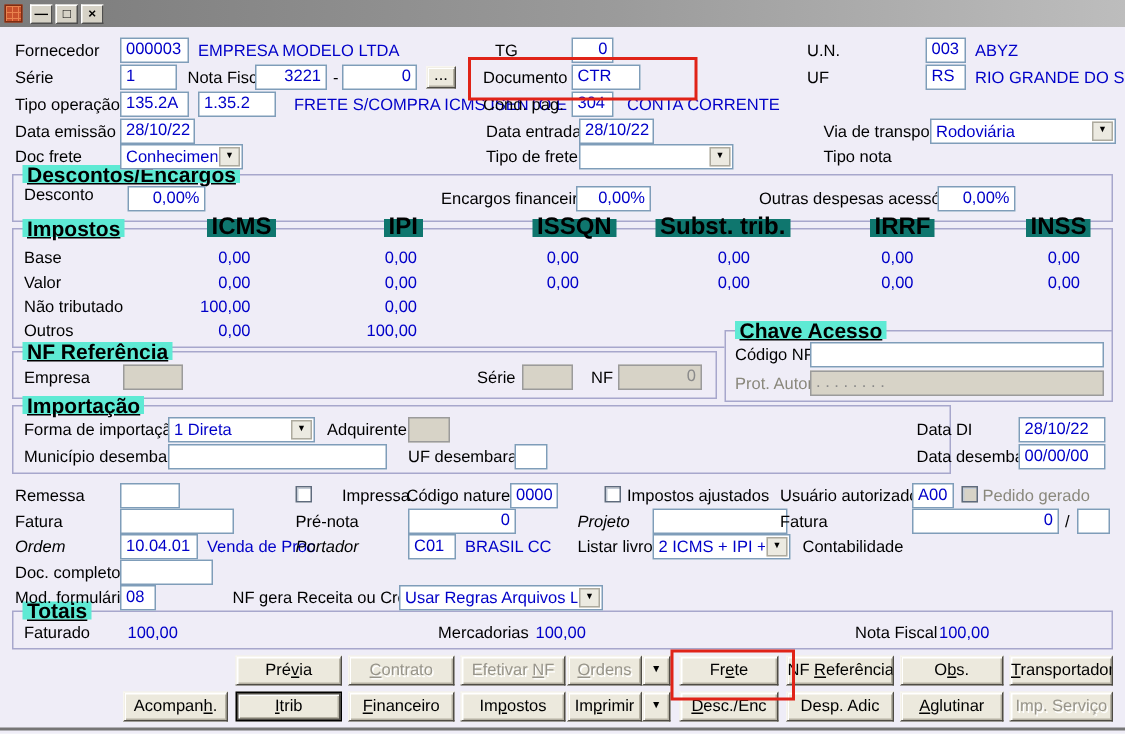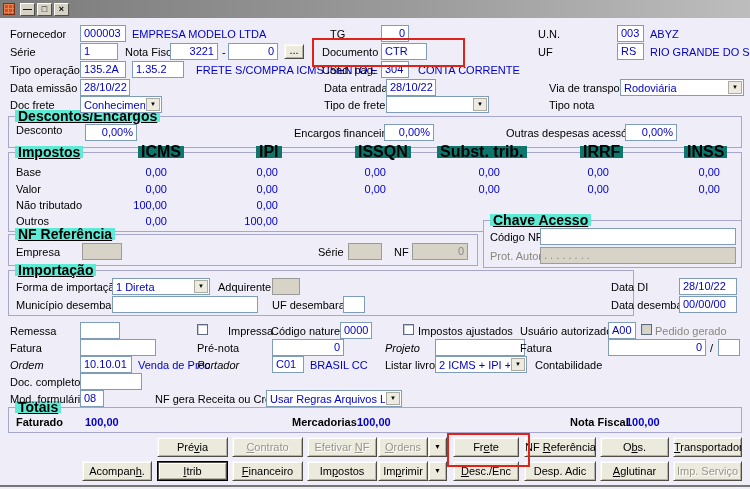--- a/index.html
+++ b/index.html
@@ -3,21 +3,21 @@
 <meta charset="utf-8">
 <style>
   html,body{margin:0;padding:0;}
   .win{position:relative;width:750px;height:489px;background:#EFEDF7;font-family:"Liberation Sans","DejaVu Sans",sans-serif;overflow:hidden;}
   .titlebar{position:absolute;left:0;top:0;width:750px;height:18px;background:linear-gradient(90deg,#7b7b7b,#9b9b9b 55%,#bdbdbd);display:flex;align-items:center;}
   .ticon{width:12px;height:12px;margin:0 5px 0 3px;background:#c8502b;border:1px solid #7e2d12;box-sizing:border-box;background-image:linear-gradient(#e8824e 1px,transparent 1px),linear-gradient(90deg,#e8824e 1px,transparent 1px);background-size:4px 4px;}
   .ttext{color:#fff;font-weight:bold;font-size:11px;flex:1;line-height:12px;}
   .tbtn{width:15px;height:13px;margin-right:2px;background:#D6D2C6;border:1px solid;border-color:#fff #4f4f4f #4f4f4f #fff;font-size:9px;line-height:11px;text-align:center;color:#000;font-weight:bold;box-sizing:border-box;}
   .lbl{position:absolute;font-size:11px;color:#000;white-space:nowrap;line-height:12px;}
   .it{font-style:italic;}
-  .bold{font-weight:bold;}
+  .bold{font-weight:normal;}
   .bluetext{color:#0000C8;}
   .graytext{color:#8a887c;}
   .inp{position:absolute;box-sizing:border-box;height:17px;border:1px solid #7F9DB9;background:#fff;font-size:11px;line-height:15px;color:#0000C8;padding:0 3px;white-space:nowrap;overflow:hidden;}
   .inp.r{text-align:right;}
   .inp.dis{background:#D7D3C7;color:#8a8a8a;border-color:#9b9b9b;}
   .sel{position:absolute;box-sizing:border-box;height:17px;border:1px solid #7F9DB9;background:#fff;}
   .stext{position:absolute;left:3px;top:1px;right:16px;font-size:11px;line-height:14px;color:#0000C8;white-space:nowrap;overflow:hidden;}
   .sarrow{position:absolute;right:1px;top:1px;bottom:1px;width:14px;background:#ECEAE1;border:1px solid #ADAA9E;box-sizing:border-box;font-size:6px;line-height:11px;text-align:center;color:#000;}
   .grp{position:absolute;border:1px solid #A7A7CC;box-sizing:border-box;background:#EFEDF7;}
   .leg{position:absolute;top:-7px;left:6px;background:#5eead4;padding:0 3px;font-size:14px;font-weight:bold;color:#000;line-height:12px;white-space:nowrap;text-decoration:underline;}
@@ -197,21 +197,21 @@
   <div class="lbl" style="left:197px;top:342px">Pré-nota</div>
   <div class="inp r" style="left:272px;top:339px;width:72px">0</div>
   <div class="lbl it" style="left:385px;top:342px">Projeto</div>
   <div class="inp" style="left:435px;top:339px;width:90px"></div>
   <div class="lbl" style="left:520px;top:342px">Fatura</div>
   <div class="inp r" style="left:608px;top:339px;width:98px">0</div>
   <div class="lbl" style="left:710px;top:342px">/</div>
   <div class="inp" style="left:718px;top:339px;width:22px"></div>
 
   <div class="lbl it" style="left:10px;top:359px">Ordem</div>
-  <div class="inp" style="left:80px;top:356px;width:52px">10.10.01</div>
+  <div class="inp" style="left:80px;top:356px;width:52px">10.04.01</div>
   <div class="lbl bluetext" style="left:138px;top:359px">Venda de Proc</div>
   <div class="lbl it" style="left:197px;top:359px">Portador</div>
   <div class="inp" style="left:272px;top:356px;width:32px">C01</div>
   <div class="lbl bluetext" style="left:310px;top:359px">BRASIL CC</div>
   <div class="lbl" style="left:385px;top:359px">Listar livros</div>
   <div class="sel" style="left:435px;top:356px;width:92px">
     <span class="stext">2 ICMS + IPI + ISS</span>
     <span class="sarrow">▼</span>
   </div>
   <div class="lbl" style="left:535px;top:359px">Contabilidade</div>

